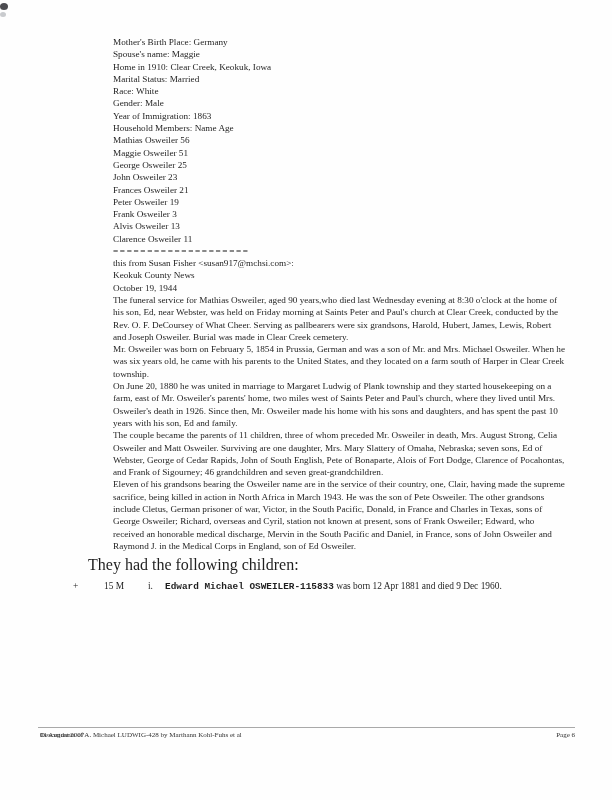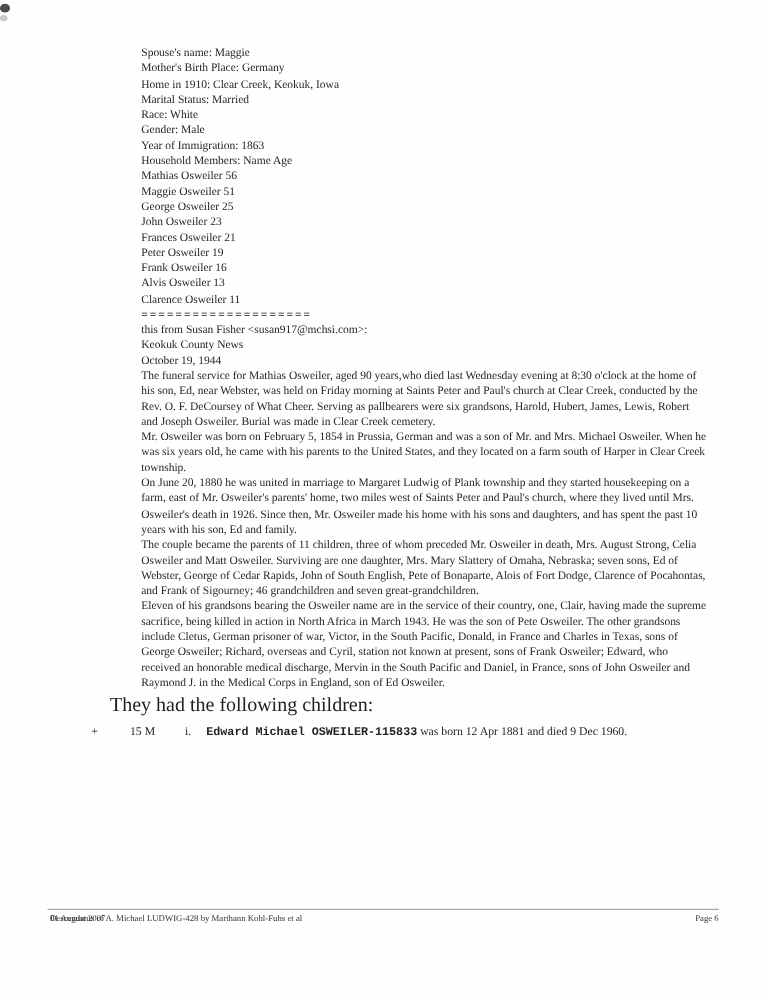--- a/index.html
+++ b/index.html
@@ -64,35 +64,35 @@
 </head>
 <body>
 
 <div class="page">
   <div class="corner-mark"></div>
   <div class="corner-mark2"></div>
 
   <div class="content">
 
     <div class="record-list">
+      <div class="line">Mother's Birth Place: Germany</div>
       <div class="line">Spouse's name: Maggie</div>
-      <div class="line">Mother's Birth Place: Germany</div>
       <div class="line">Home in 1910: Clear Creek, Keokuk, Iowa</div>
       <div class="line">Marital Status: Married</div>
       <div class="line">Race: White</div>
       <div class="line">Gender: Male</div>
       <div class="line">Year of Immigration: 1863</div>
       <div class="line">Household Members: Name Age</div>
       <div class="line">Mathias Osweiler 56</div>
       <div class="line">Maggie Osweiler 51</div>
       <div class="line">George Osweiler 25</div>
       <div class="line">John Osweiler 23</div>
       <div class="line">Frances Osweiler 21</div>
       <div class="line">Peter Osweiler 19</div>
-      <div class="line">Frank Osweiler 16</div>
+      <div class="line">Frank Osweiler 3</div>
       <div class="line">Alvis Osweiler 13</div>
       <div class="line">Clarence Osweiler 11</div>
     </div>
 
     <div class="divider">====================</div>
 
     <div class="src-line">this from Susan Fisher &lt;susan917@mchsi.com&gt;:</div>
     <div class="src-line">Keokuk County News</div>
     <div class="src-line">October 19, 1944</div>
 

